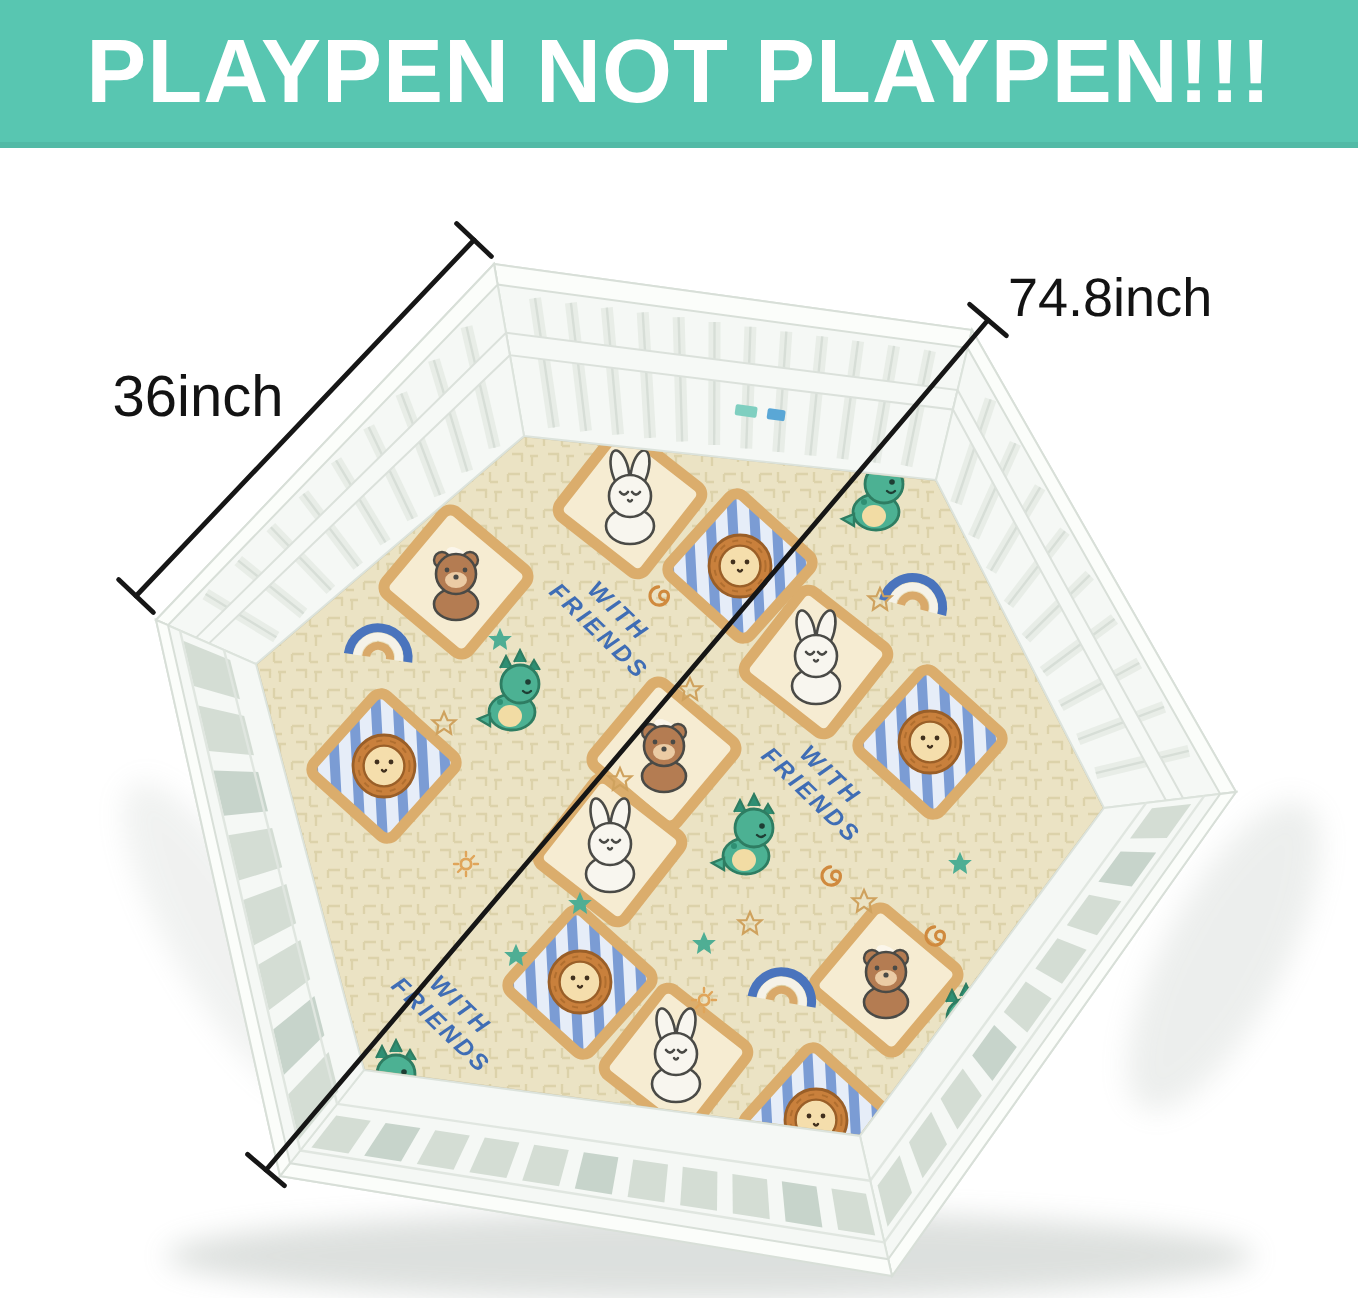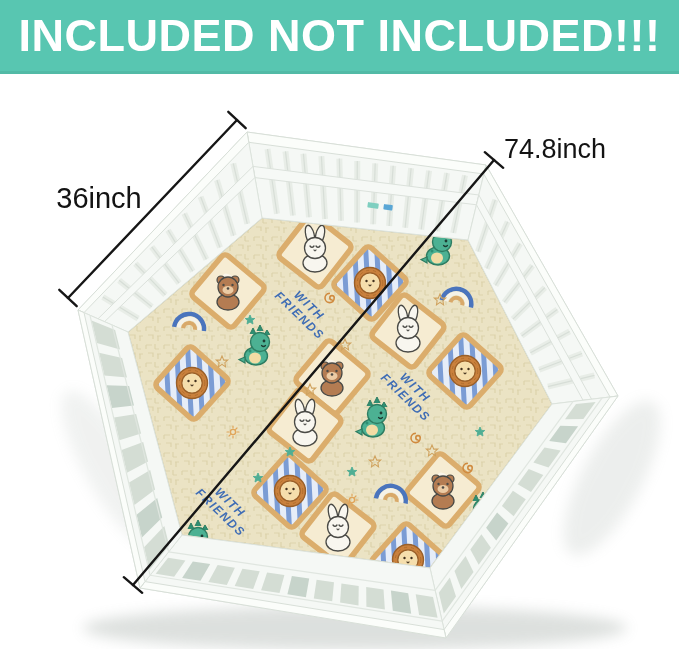--- a/index.html
+++ b/index.html
@@ -466,15 +466,15 @@
         <line x1="494" y1="160" x2="133" y2="585"></line>
         <line x1="503.2" y1="167.8" x2="484.8" y2="152.2"></line>
         <line x1="142.2" y1="592.8" x2="123.8" y2="577.2"></line>
       </g>
       <text class="dim-label" x="99" y="208" font-size="29" text-anchor="middle" stroke="none">36inch</text>
       <text class="dim-label" x="504" y="158" font-size="27" text-anchor="start" stroke="none">74.8inch</text>
     </g>
   </svg>
 
   <header class="banner" style="background: rgb(88, 198, 177);">
-    <span>INCLUDED NOT INCLUDED!!!</span>
+    <span>PLAYPEN NOT PLAYPEN!!!</span>
   </header>
 </div>
 
 </body></html>

